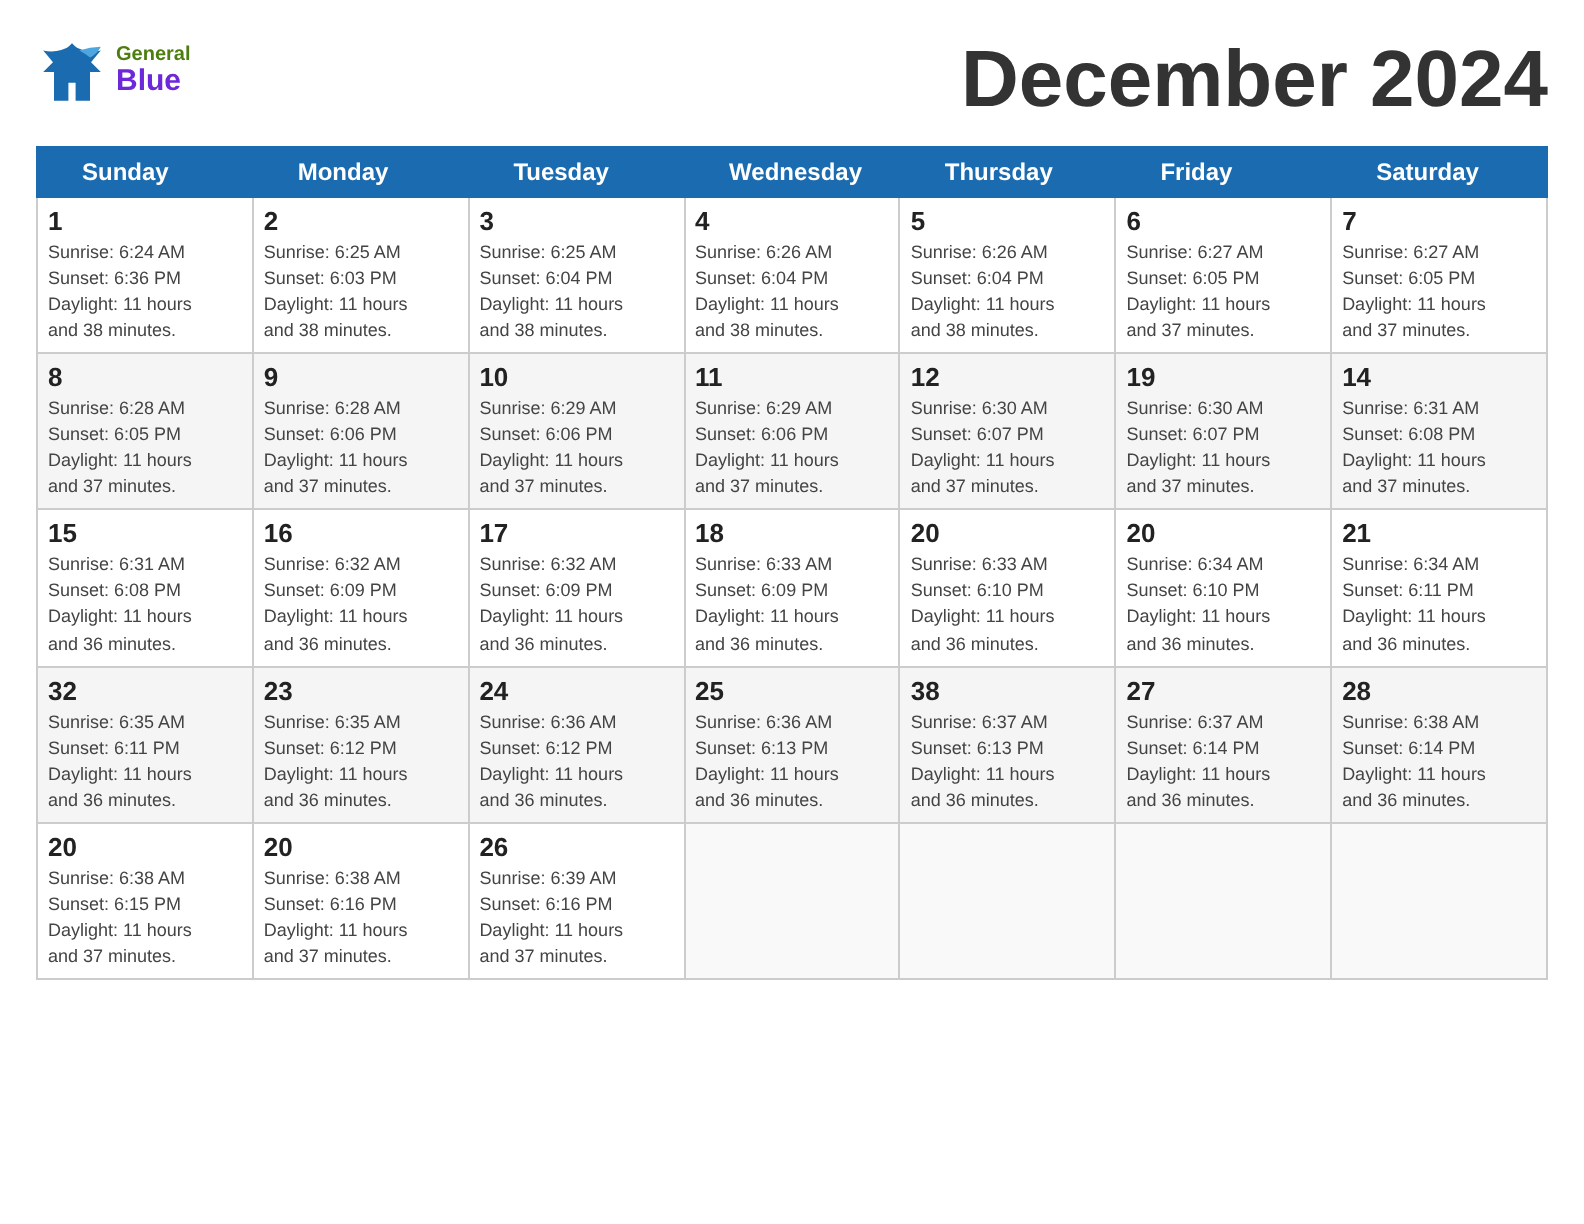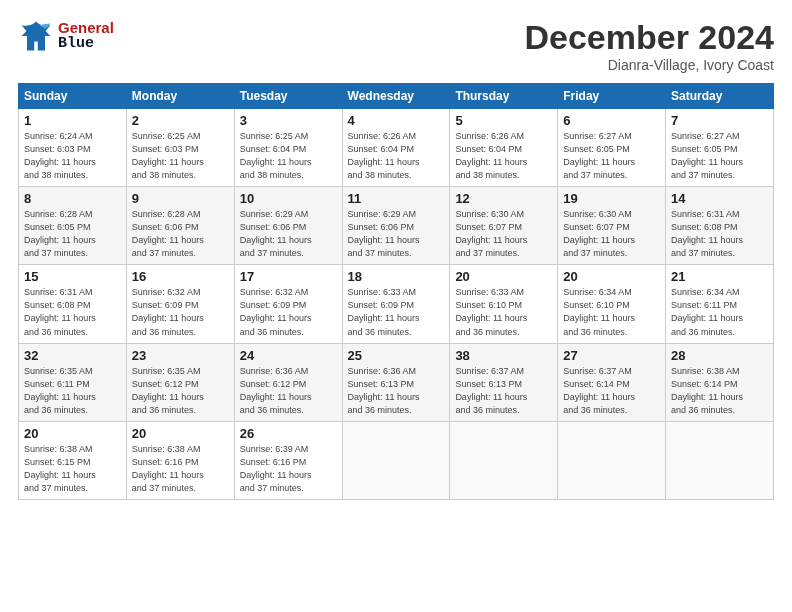--- a/index.html
+++ b/index.html
@@ -26,56 +26,55 @@
       display: flex;
       align-items: center;
       gap: 4px;
     }
     .logo-text {
       display: flex;
       flex-direction: column;
       line-height: 1.1;
     }
     .logo-general {
-      font-size: 15px;
-      font-weight: bold;
-      color: #b91c1c;
+      font-size: 10px;
+      font-weight: bold;
+      color: #4d7c0f;
     }
     .logo-blue {
       font-size: 15px;
       font-weight: bold;
-      color: #0f172a;
-      font-family: Liberation Mono, monospace;
+      color: #6d28d9;
     }
     .logo-icon {
       width: 36px;
       height: 36px;
     }
     .title-block {
       text-align: right;
     }
     .title-month {
-      font-size: 34px;
+      font-size: 40px;
       font-weight: bold;
       color: #333;
     }
     .title-location {
       font-size: 14px;
       color: #555;
     }
     .calendar {
       width: 100%;
       border-collapse: collapse;
       table-layout: fixed;
     }
     .calendar th {
       background: #1a6bb0;
       color: #fff;
       text-align: left;
-      padding: 5px 5px;
+      padding: 5px 22px;
       font-size: 12px;
       font-weight: bold;
       border: 1px solid #1a6bb0;
     }
     .calendar td {
       vertical-align: top;
       border: 1px solid #ccc;
       padding: 4px 5px;
       font-size: 9.5px;
       color: #333;
@@ -114,42 +113,41 @@
         <path d="M20 5 Q28 10 36 8 Q30 15 28 18 L20 15 L12 18 Q10 15 4 8 Q12 10 20 5Z" fill="#1a6bb0"></path>
         <path d="M24 8 Q30 6 36 6 Q34 10 30 12 Q28 10 24 8Z" fill="#4da6e0"></path>
       </svg>
       <div class="logo-text">
         <span class="logo-general">General</span>
         <span class="logo-blue">Blue</span>
       </div>
     </div>
     <div class="title-block">
       <div class="title-month">December 2024</div>
-      <div class="title-location">Dianra-Village, Ivory Coast</div>
     </div>
   </div>
 
   <table class="calendar">
     <thead>
       <tr>
         <th>Sunday</th>
         <th>Monday</th>
         <th>Tuesday</th>
         <th>Wednesday</th>
         <th>Thursday</th>
         <th>Friday</th>
         <th>Saturday</th>
       </tr>
     </thead>
     <tbody id="calendar-body">
     <tr>
           <td>
             <span class="day-num">1</span>
             <div class="day-info" style="white-space: pre-line;">Sunrise: 6:24 AM
-Sunset: 6:03 PM
+Sunset: 6:36 PM
 Daylight: 11 hours
 and 38 minutes.</div>
           </td>
           <td>
             <span class="day-num">2</span>
             <div class="day-info" style="white-space: pre-line;">Sunrise: 6:25 AM
 Sunset: 6:03 PM
 Daylight: 11 hours
 and 38 minutes.</div>
           </td>

